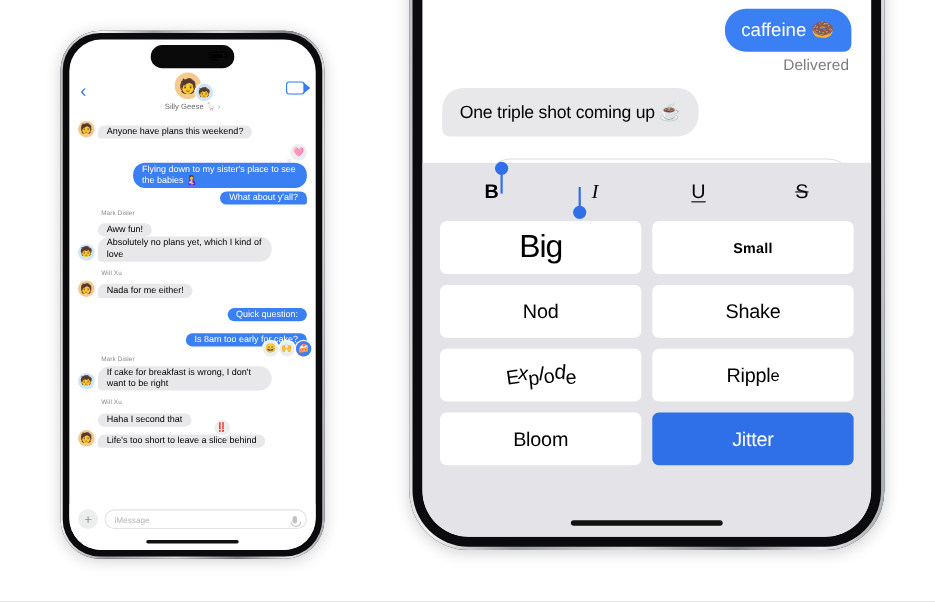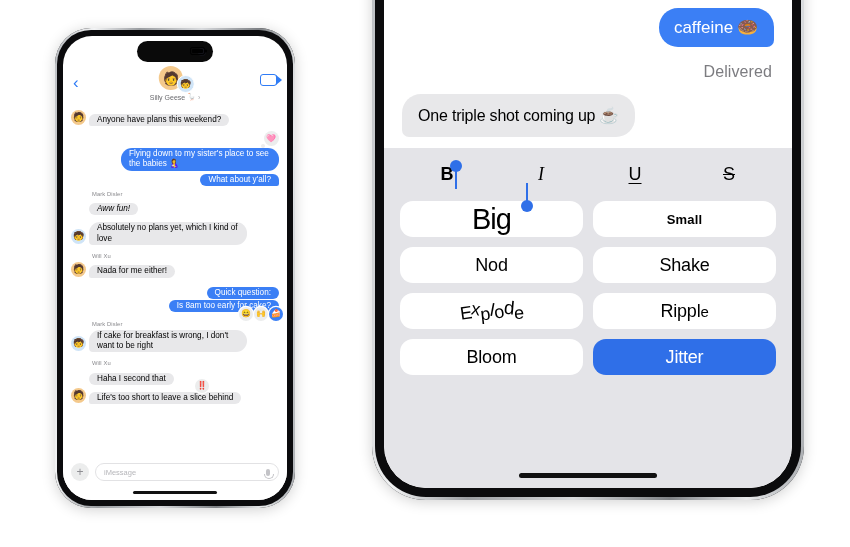--- a/index.html
+++ b/index.html
@@ -314,23 +314,23 @@
   .r-bub-out {
     background:#3b7ff5; color:#fff;
     border-radius: 19px;
     border-bottom-right-radius: 7px;
     padding: 9px 15px;
     font-size: 17px;
     max-width: 300px;
   }
   .delivered {
     text-align: right;
-    font-size: 16px;
+    font-size: 14px;
     color: #7c7c80;
-    margin: 16px 2px 0 0;
+    margin: 4px 2px 0 0;
     letter-spacing: .1px;
   }
   .r-in { display:flex; margin-top: 13px; }
   .r-bub-in {
     background:#e8e8ea; color:#000;
     border-radius: 19px;
     border-bottom-left-radius: 7px;
     padding: 12px 16px;
     font-size: 16px;
     letter-spacing: -.2px;
@@ -421,22 +421,22 @@
   .st-i { font-style: italic; font-family: "Liberation Serif", serif; }
   .st-u { text-decoration: underline; text-underline-offset: 3px; }
   .st-s { text-decoration: line-through; }
 
   .fx-grid {
     display: grid;
     grid-template-columns: 1fr 1fr;
     gap: 10px 10px;
   }
   .fx {
-    height: 36px;
-    border-radius: 13px;
+    height: 48px;
+    border-radius: 6px;
     background: #fff;
     display:flex;
     align-items:center;
     justify-content:center;
     font-size: 18px;
     color: #000;
     letter-spacing: -.2px;
   }
   .fx.selected { background: #2f6fe8; color:#fff; }
   .fx.big { font-size: 29px; letter-spacing: -1px;}
@@ -512,37 +512,37 @@
       </div>
       <div class="row out" style="margin-bottom:3px;">
         <div class="bub out cont">Flying down to my sister's place to see the babies 🤱</div>
       </div>
 
       <div class="row out" style="">
         <div class="bub out">What about y'all?</div>
       </div>
 
       <div class="sender">Mark Disler</div>
-      <div class="row" style="margin-bottom:7px;font-style:italic;">
+      <div class="row" style="margin-bottom:0;">
         <div class="row-av spacer"></div>
         <div class="bub in cont">Aww fun!</div>
       </div>
 
       <div class="row" style="margin-bottom:8px;">
         <div class="row-av blue">🧒</div>
         <div class="bub in">Absolutely no plans yet, which I kind of love</div>
       </div>
 
       <div class="sender">Will Xu</div>
       <div class="row" style="margin-bottom:9px;">
         <div class="row-av">🧑</div>
         <div class="bub in">Nada for me either!</div>
       </div>
 
-      <div class="row out" style="margin-bottom:1px;">
+      <div class="row out" style="margin-bottom:11px;">
         <div class="bub out cont">Quick question:</div>
       </div>
 
       <div class="row out" style="margin-bottom:9px;">
         <div class="bub out">Is 8am too early for cake?</div>
         <div class="tb" style="right:-4px;bottom:-9px;">
           <span>😄</span>
           <span>🙌</span>
           <span class="blue">🍰</span>
         </div>

